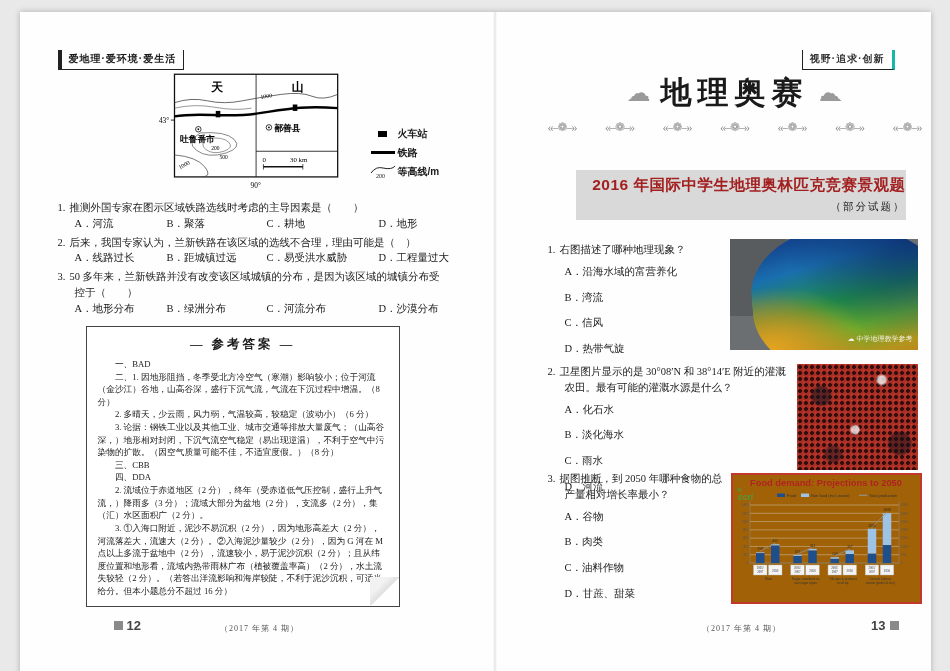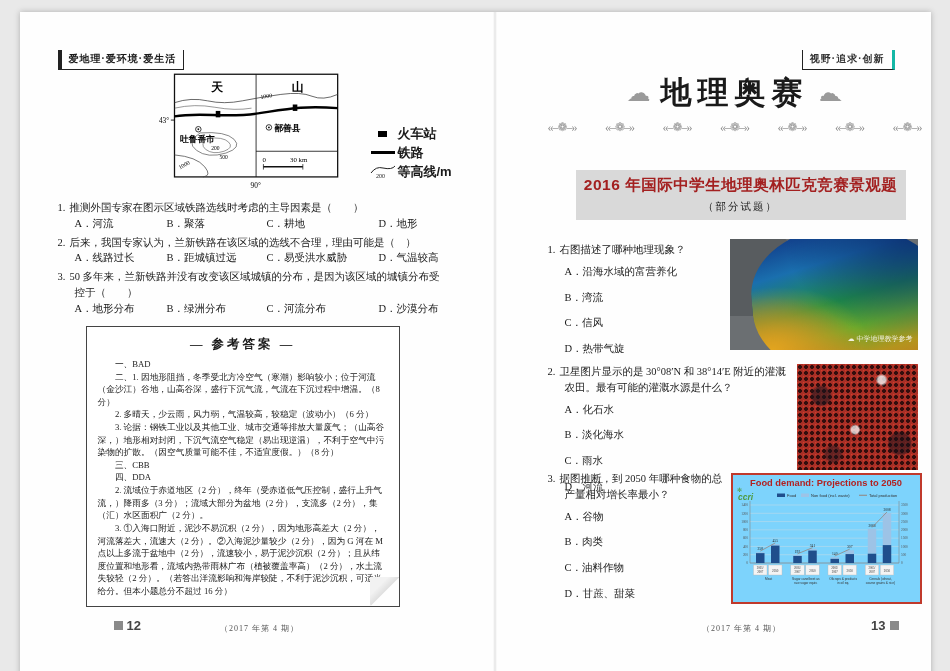--- a/index.html
+++ b/index.html
@@ -7,21 +7,21 @@
   .gutter{position:absolute;left:473px;top:0;width:4px;height:100%;background:linear-gradient(90deg,rgba(0,0,0,0),rgba(0,0,0,.10),rgba(0,0,0,0));}
   
   .corner-header{position:absolute;top:38px;font-family:"Liberation Sans",sans-serif;font-size:10px;font-weight:bold;letter-spacing:1px;padding:2px 7px 3px;border-bottom:1.5px solid #222;}
   .corner-header.lh{left:38px;border-left:4px solid #222;border-right:1px solid #222;}
   .corner-header.rh{right:36px;border-right:3px solid #14b8a6;border-left:1px solid #222;color:#333;}
   
   .map-figure{position:absolute;left:138px;top:56px;}
   .map-legend{position:absolute;left:210px;top:56px;width:110px;}
   .legend-row{display:flex;align-items:center;height:19px;}
   .legend-sym{width:30px;display:flex;justify-content:center;align-items:center;}
-  .legend-label{font-size:13px;font-weight:bold;font-family:"Liberation Sans",sans-serif;}
+  .legend-label{font-size:10px;font-weight:bold;font-family:"Liberation Sans",sans-serif;}
   .sym-station{width:9px;height:6px;background:#000;}
   .sym-rail{width:24px;height:3px;background:#000;}
   
   .questions{position:absolute;font-size:10.5px;line-height:1.5;}
   .q-block{margin-bottom:3px;}
   .q-line{white-space:nowrap;}
   .q-num{font-weight:normal;margin-right:4px;}
   .q-cont{padding-left:17px;}
   .q-opts-grid{display:grid;padding-left:17px;}
   .q-opts-stack{padding-left:17px;}
@@ -40,21 +40,21 @@
   .page-sq{width:9px;height:9px;background:#8a8a8a;display:inline-block;}
   .issue{position:absolute;top:611px;font-size:8px;color:#555;letter-spacing:1px;font-family:"Liberation Serif",serif;}
   
   .banner{position:absolute;left:530px;top:60px;width:370px;text-align:center;}
   .banner-inner{display:flex;justify-content:center;align-items:center;gap:10px;}
   .banner-title{font-size:31px;font-weight:bold;letter-spacing:6px;font-family:Liberation Serif, serif;}
   .cloud{font-size:24px;color:#9a9a9a;line-height:1;}
   .cloud.flip{transform:scaleX(-1);display:inline-block;}
   .ornament-row{position:absolute;left:528px;top:108px;width:374px;display:flex;justify-content:space-between;color:#8c8c8c;font-size:12px;letter-spacing:-1px;}
   .orn{white-space:nowrap;}
-  .section-band{position:absolute;left:556px;top:158px;width:330px;background:#d9d9d9;text-align:center;padding:5px 0 6px;}
+  .section-band{position:absolute;left:556px;top:158px;width:330px;background:#d9d9d9;text-align:right;padding:5px 0 6px;}
   .section-title{font-size:15.5px;font-weight:bold;color:#a32020;font-family:"Liberation Sans",sans-serif;letter-spacing:.5px;}
   .section-sub{font-size:10.5px;margin-top:4px;letter-spacing:2px;}
   #rq1{left:528px;top:230px;width:190px;}
   #rq2{left:528px;top:352px;width:258px;}
   #rq3{left:528px;top:459px;width:190px;}
   
   .ocean-img{position:absolute;left:710px;top:227px;width:188px;height:111px;background:#6b6f72;overflow:hidden;}
   .ocean-swirl{position:absolute;left:12%;top:-12%;width:105%;height:135%;border-radius:45% 55% 50% 50%;transform:rotate(-5deg);
     background:
       radial-gradient(ellipse at 8% 78%, #e2a51f 0%, rgba(226,165,31,0) 38%),
@@ -68,21 +68,21 @@
       radial-gradient(circle at 3px 3px, rgba(30,8,8,.85) 1.7px, transparent 2.2px),
       radial-gradient(circle at 0px 0px, rgba(214,60,42,.9) 1.2px, transparent 1.8px);
     background-size:6px 6px;}
   .farm-img::after{content:"";position:absolute;inset:0;
     background:
       radial-gradient(circle at 20% 30%, rgba(20,20,30,.55) 0 7%, transparent 9%),
       radial-gradient(circle at 70% 15%, rgba(245,245,245,.8) 0 3%, transparent 5%),
       radial-gradient(circle at 48% 62%, rgba(250,250,250,.75) 0 4%, transparent 6%),
       radial-gradient(circle at 85% 75%, rgba(15,15,25,.5) 0 8%, transparent 10%),
       radial-gradient(circle at 30% 85%, rgba(20,20,30,.45) 0 6%, transparent 8%);}
-  .chart-box{position:absolute;left:711px;top:461px;width:191px;height:131px;background:#7dd3fc;border:2px solid #c0392b;box-sizing:border-box;}
+  .chart-box{position:absolute;left:711px;top:461px;width:191px;height:131px;background:#a16207;border:2px solid #c0392b;box-sizing:border-box;}
   .chart-box svg{display:block;width:100%;height:100%;}
 </style>
 </head>
 <body>
 
 <div class="spread">
   <div class="gutter"></div>
 
   <div class="corner-header lh">爱地理·爱环境·爱生活</div>
 
@@ -154,21 +154,21 @@
           <div class="opt">C．耕地</div>
           <div class="opt">D．地形</div>
         </div>
       </div>
       <div class="q-block">
         <div class="q-line"><span class="q-num">2.</span><span>后来，我国专家认为，兰新铁路在该区域的选线不合理，理由可能是（　）</span></div>
         <div class="q-opts-grid">
           <div class="opt">A．线路过长</div>
           <div class="opt">B．距城镇过远</div>
           <div class="opt">C．易受洪水威胁</div>
-          <div class="opt">D．气温较高</div>
+          <div class="opt">D．工程量过大</div>
         </div>
       </div>
       <div class="q-block">
         <div class="q-line"><span class="q-num">3.</span><span>50 多年来，兰新铁路并没有改变该区域城镇的分布，是因为该区域的城镇分布受</span></div>
         <div class="q-line q-cont"><span>控于（　　）</span></div>
         <div class="q-opts-grid">
           <div class="opt">A．地形分布</div>
           <div class="opt">B．绿洲分布</div>
           <div class="opt">C．河流分布</div>
           <div class="opt">D．沙漠分布</div>

